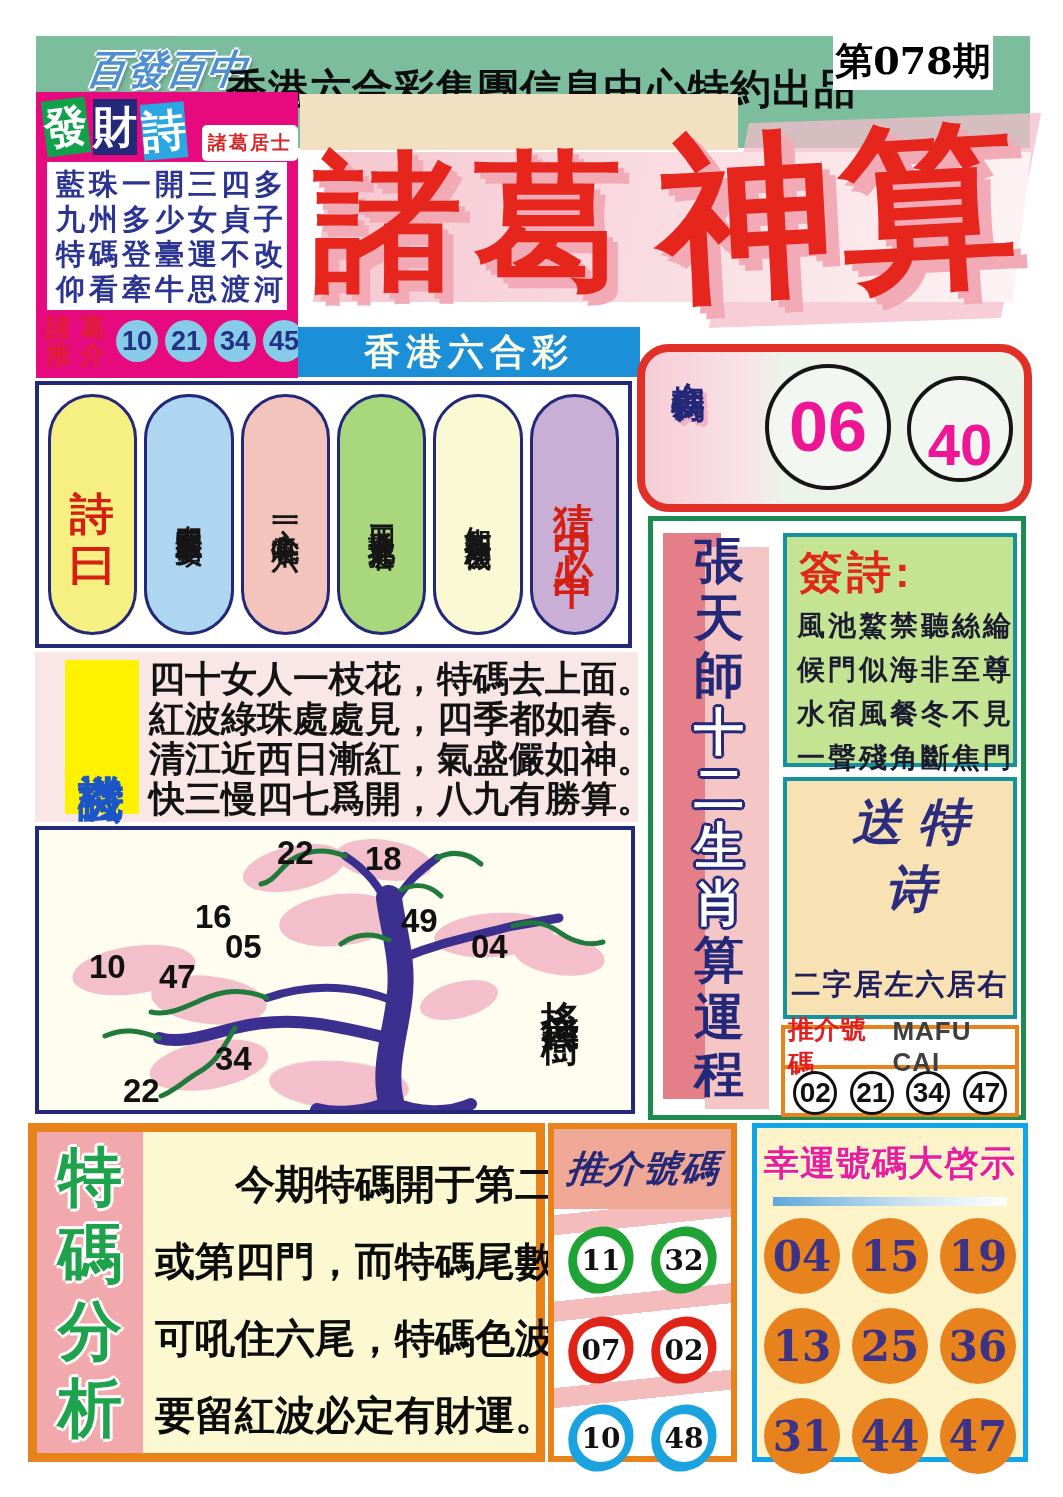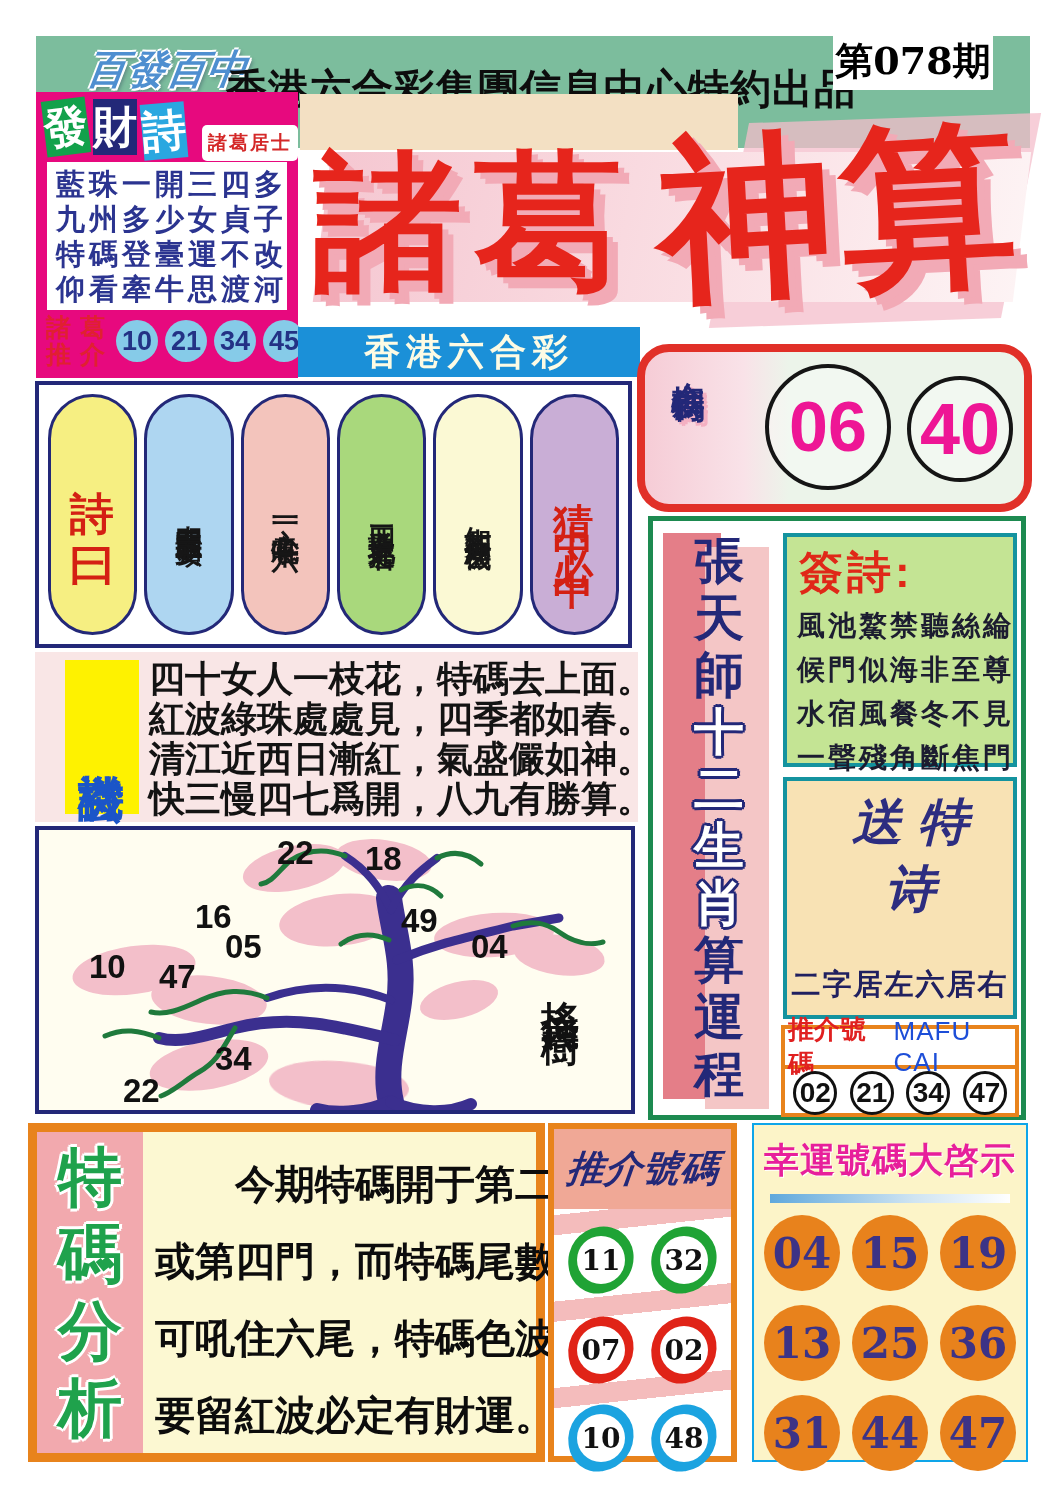--- a/index.html
+++ b/index.html
@@ -58,21 +58,21 @@
   
   .special{position:absolute;left:637px;top:344px;width:379px;height:152px;border:8px solid #e13028;
            border-radius:32px;z-index:3;
            background:linear-gradient(90deg,#f6ccd6 0%,#f9e2e8 26%,#ecf4ea 38%,#ecf4ea 100%);}
   .sp-label{position:absolute;left:20px;top:4px;height:144px;writing-mode:vertical-rl;text-orientation:upright;
             font-size:33px;font-weight:900;color:#232878;letter-spacing:3px;
             text-shadow:4px 4px 0 #f4b0c2;}
   .sp-circle{position:absolute;border:4px solid #151515;border-radius:50%;background:rgba(255,255,255,.35);
              display:flex;align-items:center;justify-content:center;color:#ee1695;font-weight:900;}
   .sp-circle.c1{left:120px;top:12px;width:118px;height:118px;font-size:70px;}
-  .sp-circle.c2{left:262px;top:24px;width:98px;height:98px;font-size:72px;}
+  .sp-circle.c2{left:262px;top:24px;width:98px;height:98px;font-size:58px;align-items:flex-end;}
 
   
   .capsules{position:absolute;left:35px;top:381px;width:597px;height:267px;background:#fff;
             border:4px solid #232878;box-sizing:border-box;display:flex;gap:7px;padding:9px;z-index:2;}
   .capsule{flex:1;border:3px solid #232878;border-radius:50px;display:flex;align-items:center;justify-content:center;}
   .capsule span{writing-mode:vertical-rl;text-orientation:upright;font-size:27px;font-weight:bold;
                 color:#161616;letter-spacing:3px;font-family:"DejaVu Serif",serif;}
   .capsule:nth-child(1){background:#f6ef82;}
   .capsule:nth-child(1) span{font-size:44px;color:#d42013;letter-spacing:60px;font-weight:900;}
   .capsule:nth-child(2){background:#aed6f1;}
@@ -114,21 +114,21 @@
   .qs-lines div{font-size:28px;font-weight:bold;color:#1c1c30;line-height:44px;letter-spacing:3px;white-space:nowrap;}
   .songteshi{position:absolute;left:130px;top:256px;width:234px;height:242px;background:#f8e2b4;
              border:4px solid #14939f;box-sizing:border-box;text-align:center;}
   .st-title{font-size:50px;font-weight:900;font-style:italic;color:#2d2d80;margin-top:8px;letter-spacing:16px;padding-left:36px;}
   .st-lines{margin-top:30px;}
   .st-lines div{font-size:29px;font-weight:bold;color:#202060;line-height:62px;letter-spacing:2px;}
   .mafu{position:absolute;left:128px;top:504px;width:238px;height:92px;border:4px solid #e8831c;
         box-sizing:border-box;background:#fff;}
   .mafu-row1{height:36px;display:flex;align-items:center;border-bottom:4px solid #e8831c;}
   .mafu-label{color:#e02020;font-size:26px;font-weight:900;margin-left:3px;}
-  .mafu-brand{color:#1d4ed8;font-size:26px;font-weight:400;margin-left:10px;letter-spacing:1px;}
+  .mafu-brand{color:#404040;font-size:26px;font-weight:700;margin-left:10px;letter-spacing:1px;}
   .mafu-row2{height:48px;display:flex;align-items:center;justify-content:space-around;padding:0 2px;}
   .mcirc{width:44px;height:44px;border:3px solid #111;border-radius:50%;background:#fff;
          display:flex;align-items:center;justify-content:center;font-size:28px;font-weight:900;color:#111;box-sizing:border-box;}
 
   
   .analysis{position:absolute;left:28px;top:1123px;width:517px;height:339px;border:9px solid #e8831c;
             box-sizing:border-box;background:#fcf8d2;}
   .a-strip{position:absolute;left:0;top:0;width:106px;height:100%;background:#f2a9ae;
            display:flex;flex-direction:column;align-items:center;justify-content:center;}
   .ac{font-size:64px;line-height:77px;font-weight:900;color:#1fa24c;
@@ -147,21 +147,21 @@
           background:repeating-linear-gradient(-6deg,#fff 0 66px,#f4bcbc 66px 86px);}
   .ballrow{position:absolute;left:0;width:100%;display:flex;justify-content:space-around;padding:0 6px;box-sizing:border-box;}
   .br0{top:18px;} .br1{top:108px;} .br2{top:196px;}
   .ball{position:relative;width:66px;height:66px;border-radius:54% 46% 56% 44%;transform:rotate(-8deg);}
   .ball.g{background:#1fa335;} .ball.r{background:#e02317;} .ball.b{background:#1ba3e0;}
   .bnum{position:absolute;left:9px;top:9px;width:48px;height:48px;border-radius:50%;background:#fff;
         display:flex;align-items:center;justify-content:center;transform:rotate(8deg);
         font-family:"DejaVu Serif",serif;font-size:28px;font-weight:bold;color:#111;}
 
   
-  .lucky{position:absolute;left:752px;top:1123px;width:276px;height:339px;border:2px solid #0ea5e9;
+  .lucky{position:absolute;left:752px;top:1123px;width:276px;height:339px;border:5px solid #0ea5e9;
          box-sizing:border-box;background:#fcf4c8;}
   .lk-title{text-align:center;margin-top:12px;font-size:35px;font-weight:900;color:#e71f9b;letter-spacing:1px;
             text-shadow:1px 1px 0 #fff;}
   .lk-rule{height:9px;margin:10px 16px 4px 16px;background:linear-gradient(90deg,#5fa8dc,#cfe4f2 60%,#ffffff);}
   .lk-grid{display:grid;grid-template-columns:repeat(3,76px);grid-gap:14px 12px;justify-content:center;margin-top:12px;}
   .lkc{width:76px;height:76px;border-radius:50%;background:#e8821c;display:flex;align-items:center;justify-content:center;
        font-family:"DejaVu Serif",serif;font-size:42px;font-weight:bold;color:#3c3386;}
 </style>
 </head>
 <body>

